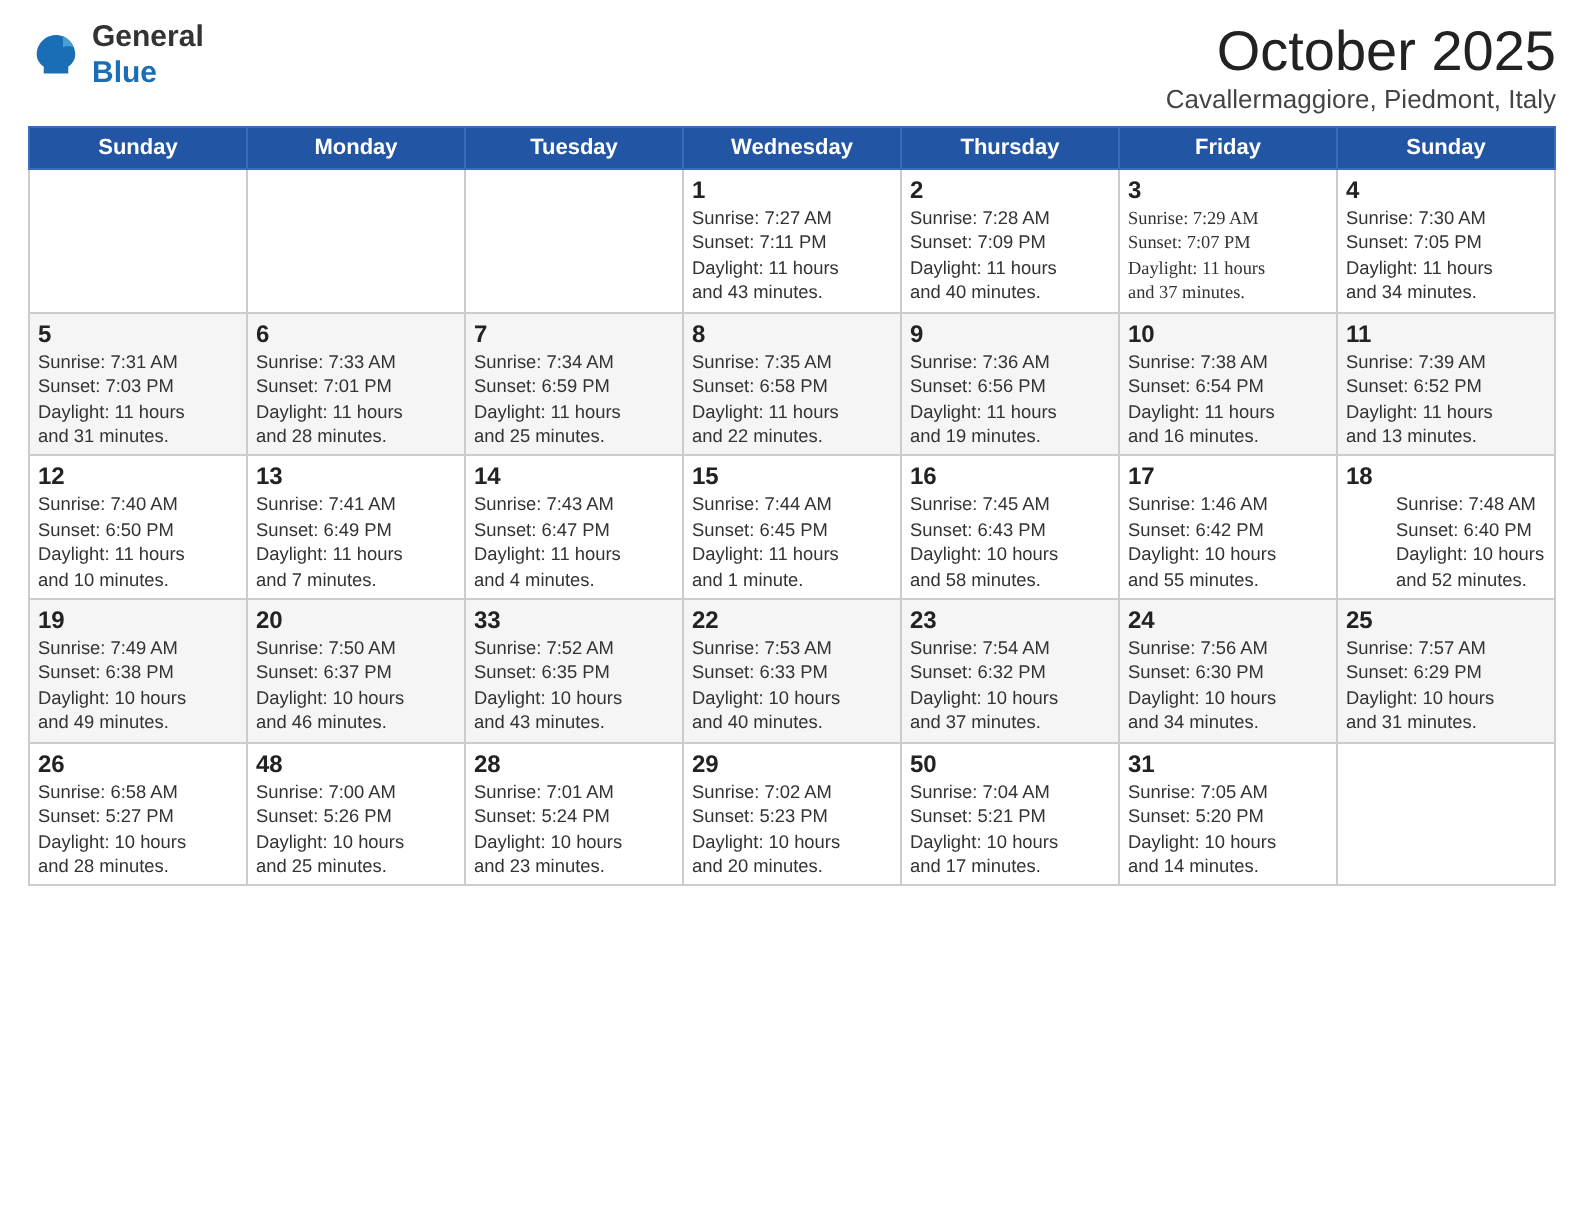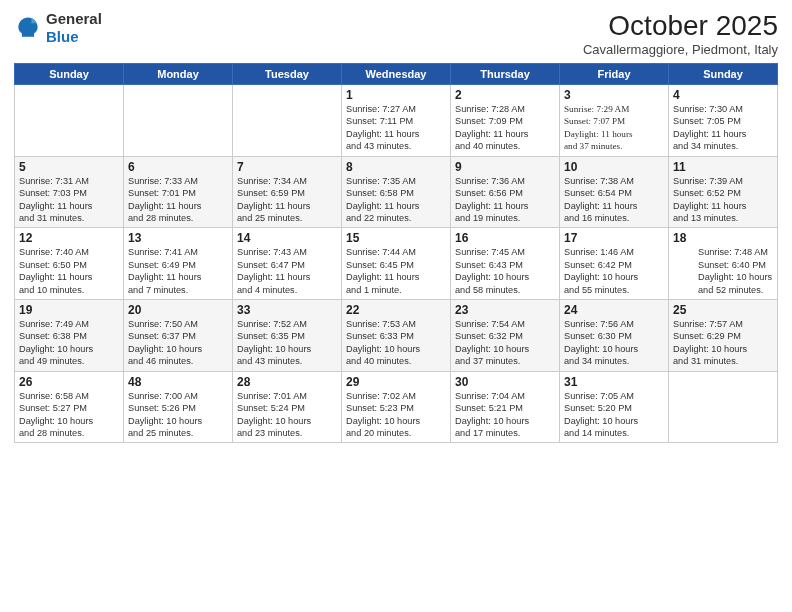--- a/index.html
+++ b/index.html
@@ -334,21 +334,21 @@
 and 23 minutes.</div>
           </td>
           <td>
             <span class="day-num">29</span>
             <div class="day-info" style="white-space: pre-line;">Sunrise: 7:02 AM
 Sunset: 5:23 PM
 Daylight: 10 hours
 and 20 minutes.</div>
           </td>
           <td>
-            <span class="day-num">30</span>
+            <span class="day-num">50</span>
             <div class="day-info" style="white-space: pre-line;">Sunrise: 7:04 AM
 Sunset: 5:21 PM
 Daylight: 10 hours
 and 17 minutes.</div>
           </td>
           <td>
             <span class="day-num">31</span>
             <div class="day-info" style="white-space: pre-line;">Sunrise: 7:05 AM
 Sunset: 5:20 PM
 Daylight: 10 hours

